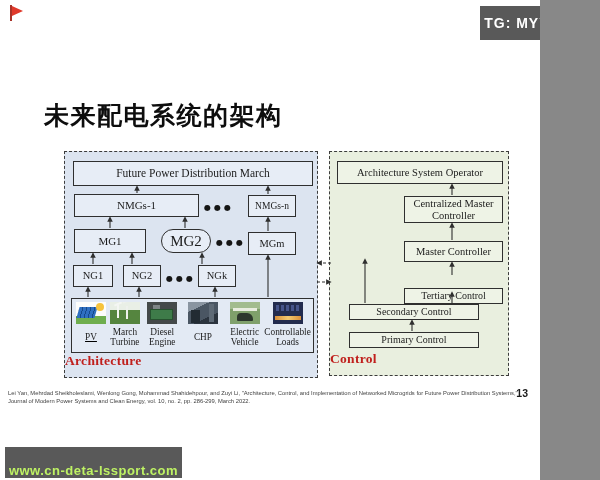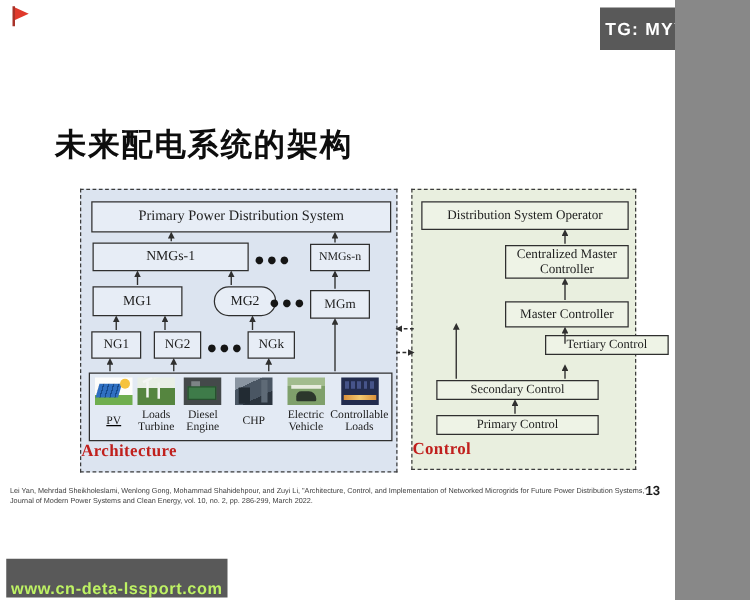--- a/index.html
+++ b/index.html
@@ -33,21 +33,21 @@
        display:flex;align-items:center;justify-content:center;text-align:center;
        color:#1c1c1c;line-height:1.12;padding:1px;}
   .panel-arch .box{background:#e7edf6;}
   .panel-ctrl .box{background:#eef3e6;}
 
   
   .b-fpds {left:8px;  top:9px;   width:240px;height:25px;font-size:11.5px;}
   .b-nmgs1{left:9px;  top:42px;  width:125px;height:23px;font-size:11px;}
   .b-nmgsn{left:183px;top:43px;  width:48px; height:22px;font-size:9.5px;}
   .b-mg1  {left:9px;  top:77px;  width:72px; height:24px;font-size:11px;}
-  .b-mg2  {left:106px; top:77px;  width:50px; height:24px;font-size:11px;border-radius:12px;}
+  .b-mg2  {left:96px; top:77px;  width:50px; height:24px;font-size:15px;border-radius:12px;}
   .b-mgm  {left:183px;top:80px;  width:48px; height:23px;font-size:10.5px;}
   .b-ng1  {left:8px;  top:113px; width:40px; height:22px;font-size:10.5px;}
   .b-ng2  {left:58px; top:113px; width:38px; height:22px;font-size:10.5px;}
   .b-ngk  {left:133px;top:113px; width:38px; height:22px;font-size:10.5px;}
 
   .dots{position:absolute;color:#151515;font-size:8px;font-weight:bold;letter-spacing:3px;
         font-family:"DejaVu Sans",sans-serif;}
   .d1{left:139px;top:51px;}
   .d2{left:151px;top:86px;}
   .d3{left:101px;top:122px;}
@@ -94,21 +94,21 @@
 
   .caption{position:absolute;left:0;width:100%;color:#c0201d;
            font-weight:bold;font-size:13.5px;letter-spacing:.3px;}
   .cap-arch{top:201px;} .cap-ctrl{top:199px;}
 
   
   .b-dso {left:7px; top:9px;  width:166px;height:23px;font-size:10.5px;}
   .b-dist{left:7px; top:44px; width:60px; height:63px;font-size:10.5px;}
   .b-cmc {left:74px;top:44px; width:99px; height:27px;font-size:10.5px;}
   .b-mc  {left:74px;top:89px; width:99px; height:21px;font-size:10.5px;}
-  .b-tc  {left:74px;top:116px;width:99px; height:16px;font-size:10px;margin-left:32px;}
+  .b-tc  {left:74px;top:136px;width:99px; height:16px;font-size:10px;}
   .b-sc  {left:19px;top:152px;width:130px;height:16px;font-size:10px;}
   .b-pc  {left:19px;top:180px;width:130px;height:16px;font-size:10px;}
 
   svg.overlay{position:absolute;left:0;top:0;pointer-events:none;}
   .conn{stroke:#2f2f2f;stroke-width:1.1;fill:none;}
   .conn-dash{stroke:#2f2f2f;stroke-width:1.1;fill:none;stroke-dasharray:3 2;}
 
   .citation{position:absolute;left:8px;top:389px;color:#3f3f3f;
             font-family:"Liberation Sans",sans-serif;font-size:5.8px;line-height:8px;
             white-space:nowrap;}
@@ -125,41 +125,41 @@
     <div class="pennant"></div>
   </div>
 
   <div class="badge">
       <span>TG: MYYJJPP</span>
     </div>
 
   <div class="title">未来配电系统的架构</div>
 
   <div class="panel panel-arch">
-    <div class="box b-fpds">Primary Power Distribution System</div>
+    <div class="box b-fpds">Future Power Distribution March</div>
     <div class="box b-nmgs1">NMGs-1</div>
     <div class="dots d1">●●●</div>
     <div class="box b-nmgsn">NMGs-n</div>
     <div class="box b-mg1">MG1</div>
     <div class="box b-mg2">MG2</div>
     <div class="dots d2">●●●</div>
     <div class="box b-mgm">MGm</div>
     <div class="box b-ng1">NG1</div>
     <div class="box b-ng2">NG2</div>
     <div class="dots d3">●●●</div>
     <div class="box b-ngk">NGk</div>
 
     <div class="resources">
       <div class="cell c-pv">
         <div class="ph ph-pv"></div>
         <div class="lbl">PV</div>
       </div>
       <div class="cell c-wt">
         <div class="ph ph-wt"></div>
-        <div class="lbl">Loads Turbine</div>
+        <div class="lbl">March Turbine</div>
       </div>
       <div class="cell c-de">
         <div class="ph ph-de"></div>
         <div class="lbl">Diesel Engine</div>
       </div>
       <div class="cell c-chp">
         <div class="ph ph-chp"></div>
         <div class="lbl">CHP</div>
       </div>
       <div class="cell c-ev">
@@ -169,21 +169,21 @@
       <div class="cell c-cl">
         <div class="ph ph-cl"></div>
         <div class="lbl">Controllable Loads</div>
       </div>
     </div>
 
     <div class="caption cap-arch">Architecture</div>
   </div>
 
   <div class="panel panel-ctrl">
-    <div class="box b-dso">Distribution System Operator</div>
+    <div class="box b-dso">Architecture System Operator</div>
     <div class="box b-cmc">Centralized Master Controller</div>
     <div class="box b-mc">Master Controller</div>
     <div class="box b-tc">Tertiary Control</div>
     <div class="box b-sc">Secondary Control</div>
     <div class="box b-pc">Primary Control</div>
     <div class="caption cap-ctrl">Control</div>
   </div>
 
   <svg class="overlay" width="600" height="480" viewBox="0 0 600 480">
     <defs>

